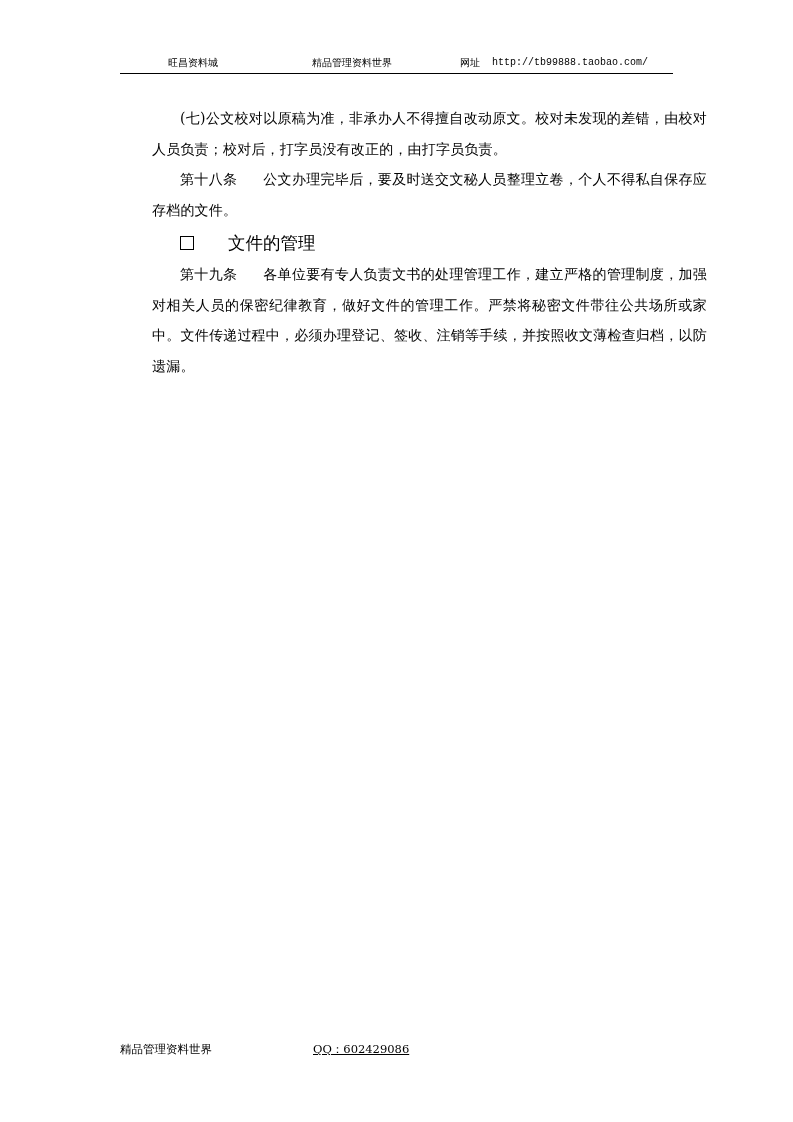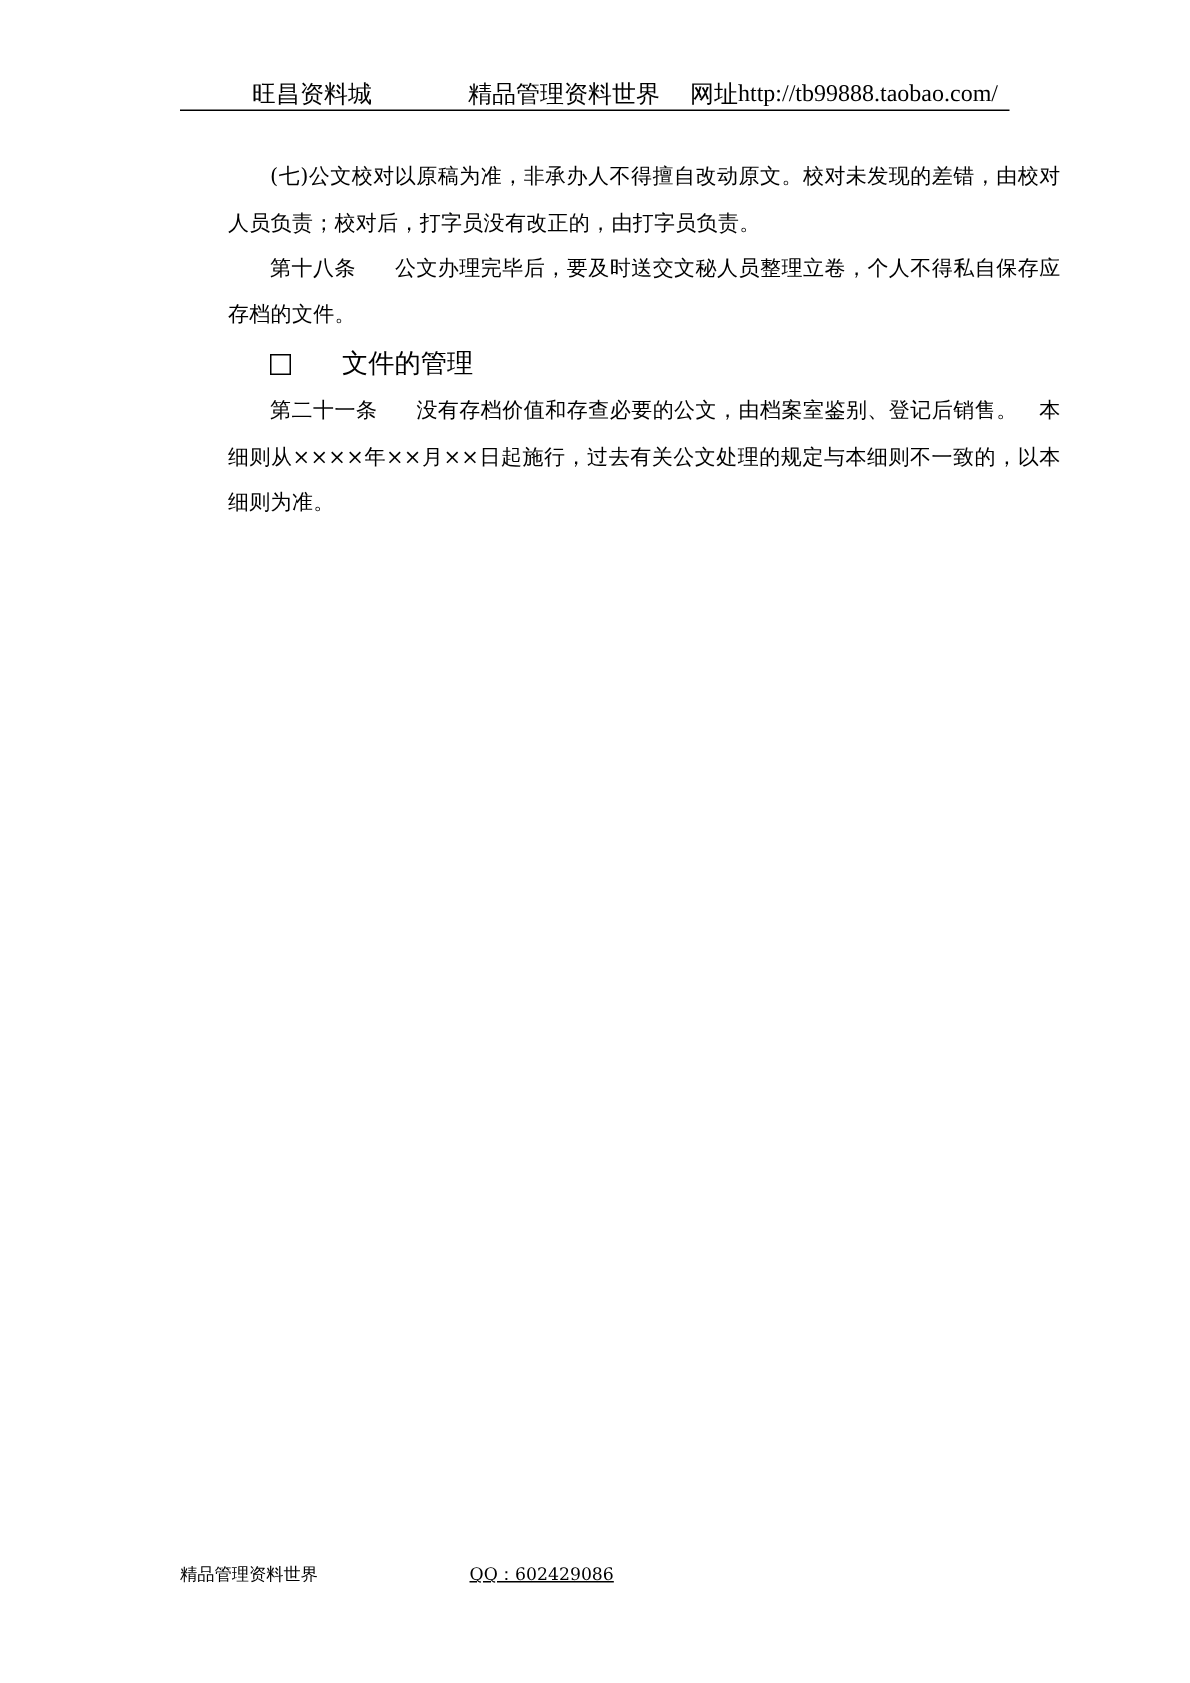--- a/index.html
+++ b/index.html
@@ -15,32 +15,32 @@
       font-family: "DejaVu Serif", "Liberation Serif", serif;
       color: #000000;
     }
     .page-header {
       position: absolute;
       left: 120px;
       top: 56px;
       width: 553px;
       height: 17px;
       border-bottom: 1px solid #000000;
-      font-size: 16px;
+      font-size: 10px;
       line-height: 14px;
     }
     .page-header span {
       position: absolute;
       top: 0;
       white-space: nowrap;
     }
     .hdr-site { left: 48px; }
     .hdr-world { left: 192px; }
     .hdr-url-label { left: 340px; }
-    .hdr-url { left: 372px; font-family: Liberation Serif, serif; }
+    .hdr-url { left: 372px; font-family: Liberation Mono, monospace; }
 
     .content {
       position: absolute;
       left: 120px;
       top: 103px;
       width: 555px;
       font-size: 14px;
       line-height: 30.5px;
       text-align: justify;
       margin-left: 32px;
@@ -102,23 +102,23 @@
 
   <p class="para">
     <span class="art-no">第十八条</span><span>公文办理完毕后，要及时送交文秘人员整理立卷，个人不得私自保存应存档的文件。</span>
   </p>
 
   <div class="section-heading">
     <span class="checkbox-glyph"></span>
     <span>文件的管理</span>
   </div>
 
+  <p class="para">
+    <span class="art-no">第十九条</span><span>各单位要有专人负责文书的处理管理工作，建立严格的管理制度，加强对相关人员的保密纪律教育，做好文件的管理工作。严禁将秘密文件带往公共场所或家中。文件传递过程中，必须办理登记、签收、注销等手续，并按照收文薄检查归档，以防遗漏。</span>
+  </p>
 
 
-  <p class="para">
-    <span class="art-no">第二十一条</span><span>没有存档价值和存查必要的公文，由档案室鉴别、登记后销售。　本细则从××××年××月××日起施行，过去有关公文处理的规定与本细则不一致的，以本细则为准。</span>
-  </p>
 </div>
 
 <div class="page-footer">
   <span class="ftr-world">精品管理资料世界</span>
   <span class="ftr-qq">QQ：602429086</span>
 </div>
 
 </body></html>

